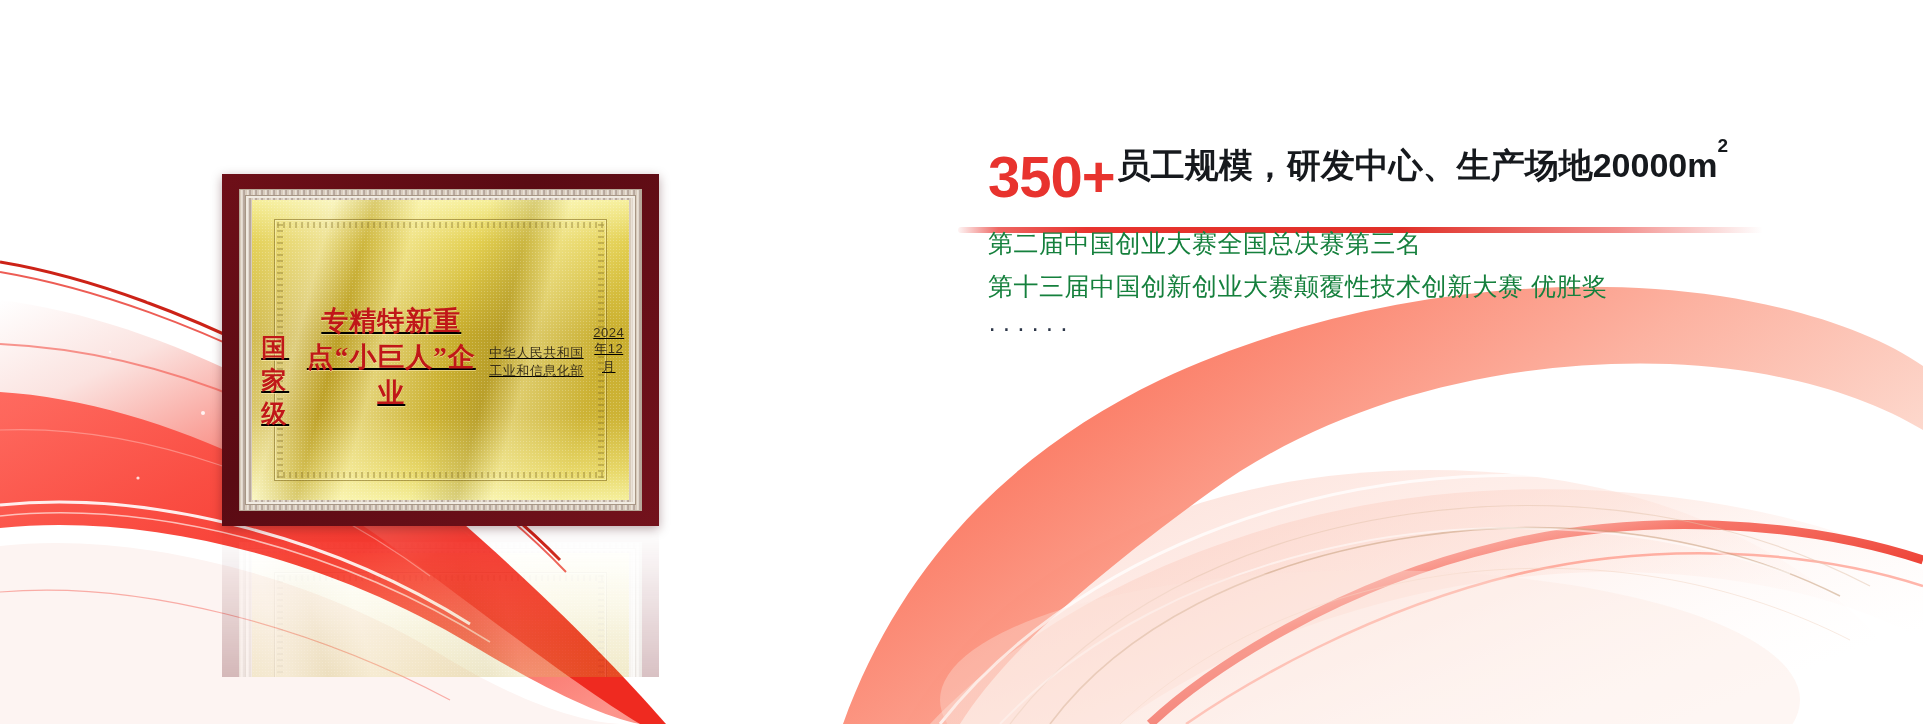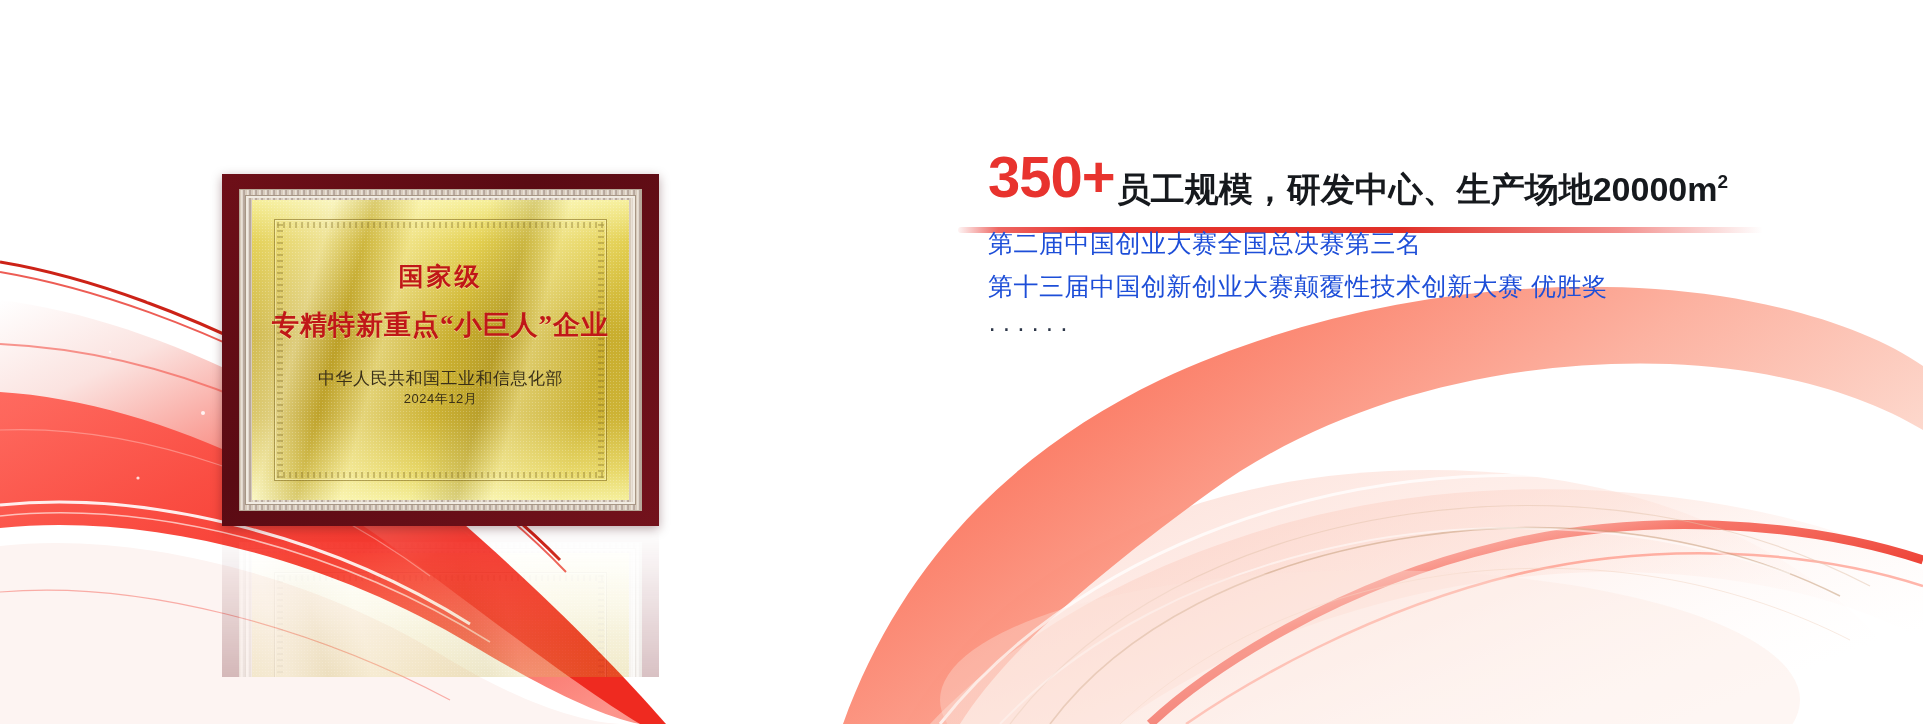--- a/index.html
+++ b/index.html
@@ -14,21 +14,21 @@
   }
 
   
   .bg-layer{position:absolute;inset:0;width:100%;height:100%;pointer-events:none;}
 
   
   #headline{
     position:absolute;
     left:988px; top:148px;
     white-space:nowrap;
-    display:flex;align-items:flex-end;
+    display:flex;align-items:flex-start;
   }
   #headline .big-num{
     font-size:58px;
     font-weight:700;
     color:#e8332e;
     letter-spacing:-1px;
     line-height:1;
     font-family:"Liberation Sans","DejaVu Sans",sans-serif;
   }
   #headline .head-text{
@@ -64,21 +64,21 @@
   }
 
   
   #ach-list{
     position:absolute;
     left:988px; top:222px;
     width:760px;
   }
   .ach-item{
     font-size:25px;
-    color:#1d4ed8;
+    color:#15803d;
     line-height:43px;
     white-space:nowrap;
     font-family:"Liberation Sans","DejaVu Sans",sans-serif;
     letter-spacing:0.5px;
   }
   .ach-ellipsis{
     font-size:25px;color:#2c3648;line-height:40px;letter-spacing:6px;
     font-family:"Liberation Sans","DejaVu Sans",sans-serif;
   }
 
@@ -138,40 +138,41 @@
     content:"";position:absolute;left:2px;top:2px;right:2px;bottom:2px;
     background:
       repeating-linear-gradient(90deg, rgba(110,88,16,.55) 0px, rgba(110,88,16,.55) 2px, rgba(0,0,0,0) 2px, rgba(0,0,0,0) 6px) top / 100% 6px no-repeat,
       repeating-linear-gradient(90deg, rgba(110,88,16,.55) 0px, rgba(110,88,16,.55) 2px, rgba(0,0,0,0) 2px, rgba(0,0,0,0) 6px) bottom / 100% 6px no-repeat,
       repeating-linear-gradient(0deg, rgba(110,88,16,.55) 0px, rgba(110,88,16,.55) 2px, rgba(0,0,0,0) 2px, rgba(0,0,0,0) 6px) left / 6px 100% no-repeat,
       repeating-linear-gradient(0deg, rgba(110,88,16,.55) 0px, rgba(110,88,16,.55) 2px, rgba(0,0,0,0) 2px, rgba(0,0,0,0) 6px) right / 6px 100% no-repeat;
     opacity:.55;
   }
   .plaque-text{
     position:absolute;inset:0;
-    display:flex;flex-direction:column;align-items:center;
+    display:flex;align-items:center;
     text-align:center;
+    text-decoration:underline;
   }
   .pl-title1{
     margin-top:60px;
     font-size:25px;font-weight:700;color:#c01718;
     letter-spacing:3px;
     font-family:"Liberation Serif","DejaVu Serif",serif;
     text-shadow:0 1px 0 rgba(255,240,180,.55);
   }
   .pl-title2{
     margin-top:14px;
     font-size:27px;font-weight:700;color:#c01718;
     letter-spacing:1px;
     font-family:"Liberation Serif","DejaVu Serif",serif;
     text-shadow:0 1px 0 rgba(255,240,180,.55);
   }
   .pl-issuer{
     margin-top:24px;
-    font-size:17px;color:#3a3018;letter-spacing:.5px;
+    font-size:13px;color:#3a3018;letter-spacing:.5px;
     font-family:"Liberation Sans","DejaVu Sans",sans-serif;
   }
   .pl-date{
     font-size:13px;color:#3a3018;letter-spacing:.5px;
     font-family:"Liberation Sans","DejaVu Sans",sans-serif;
   }
 
   
   #plaque-reflection{
     position:absolute;

